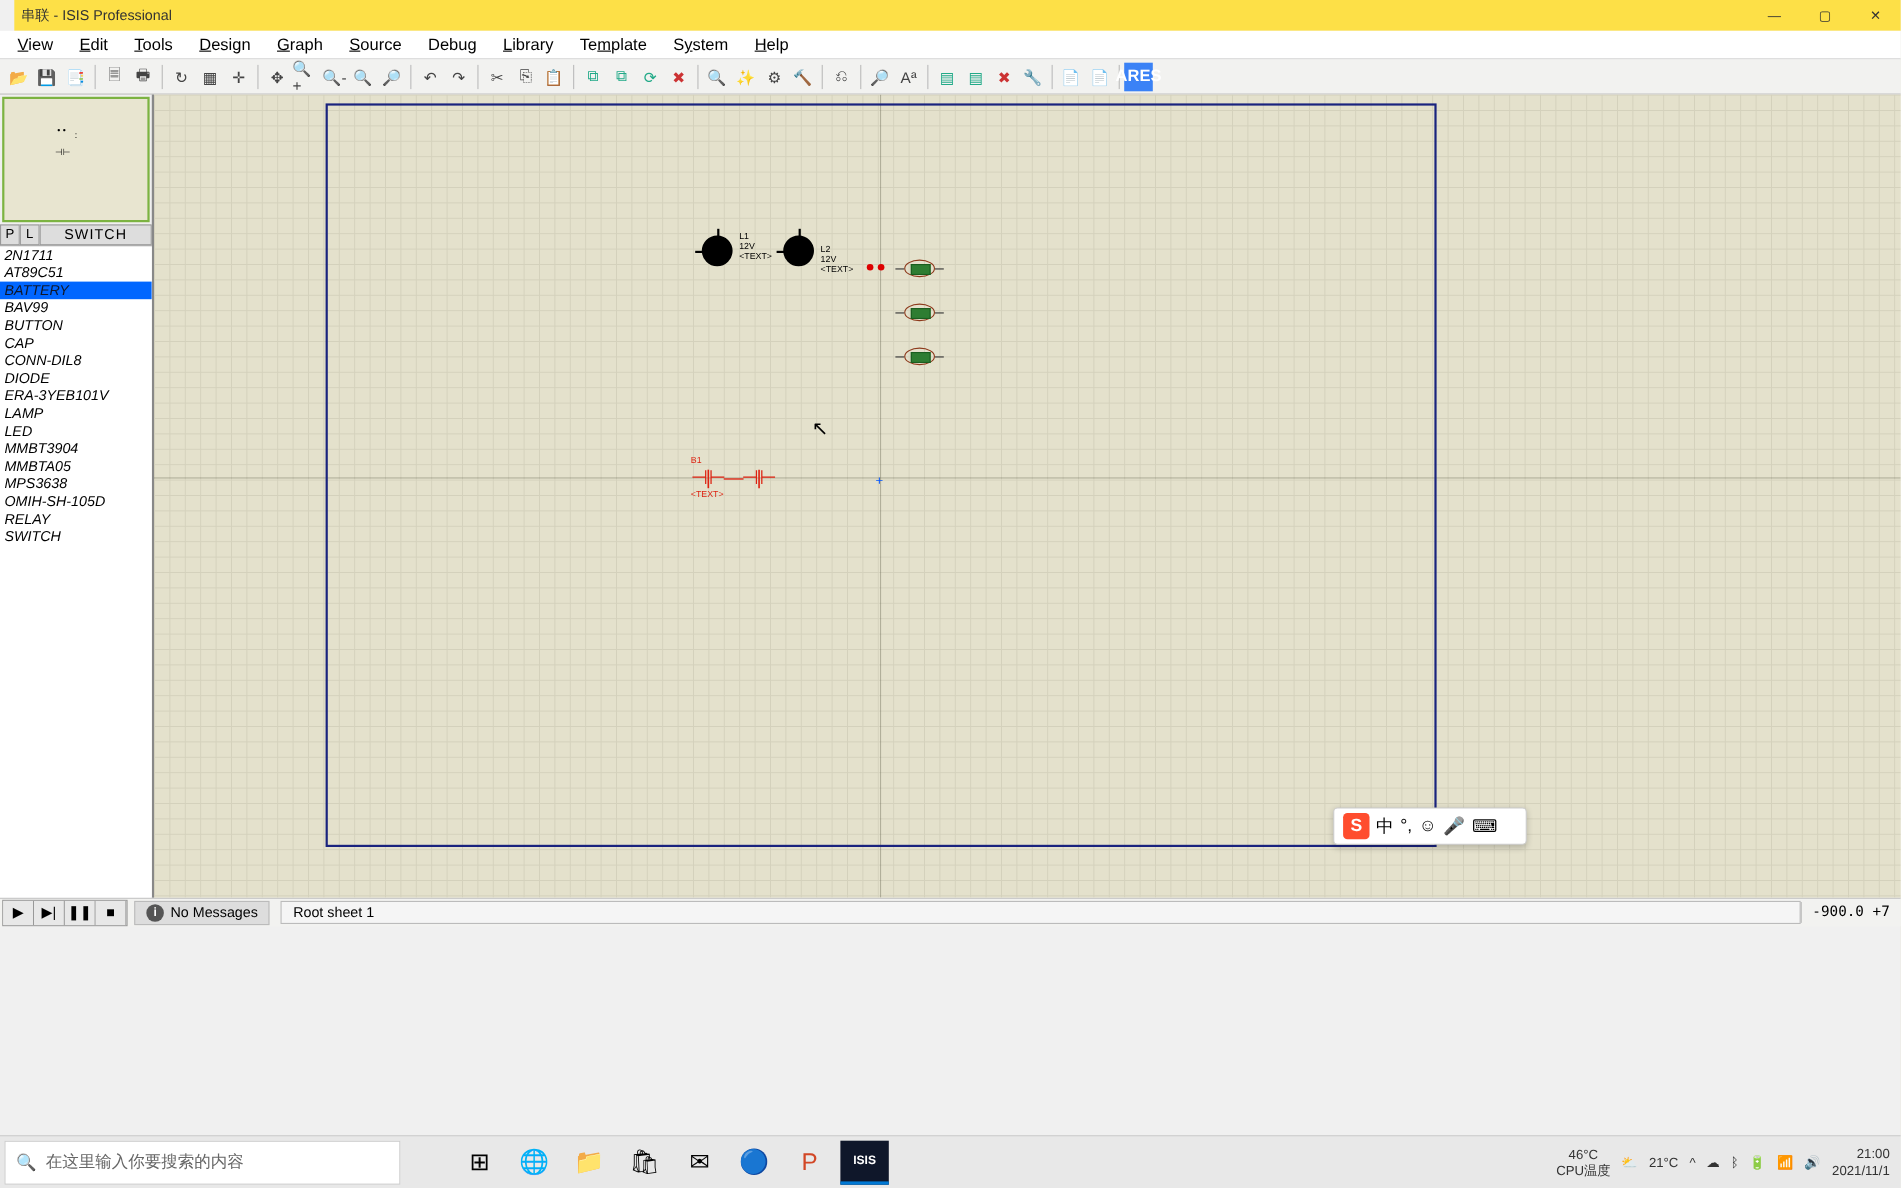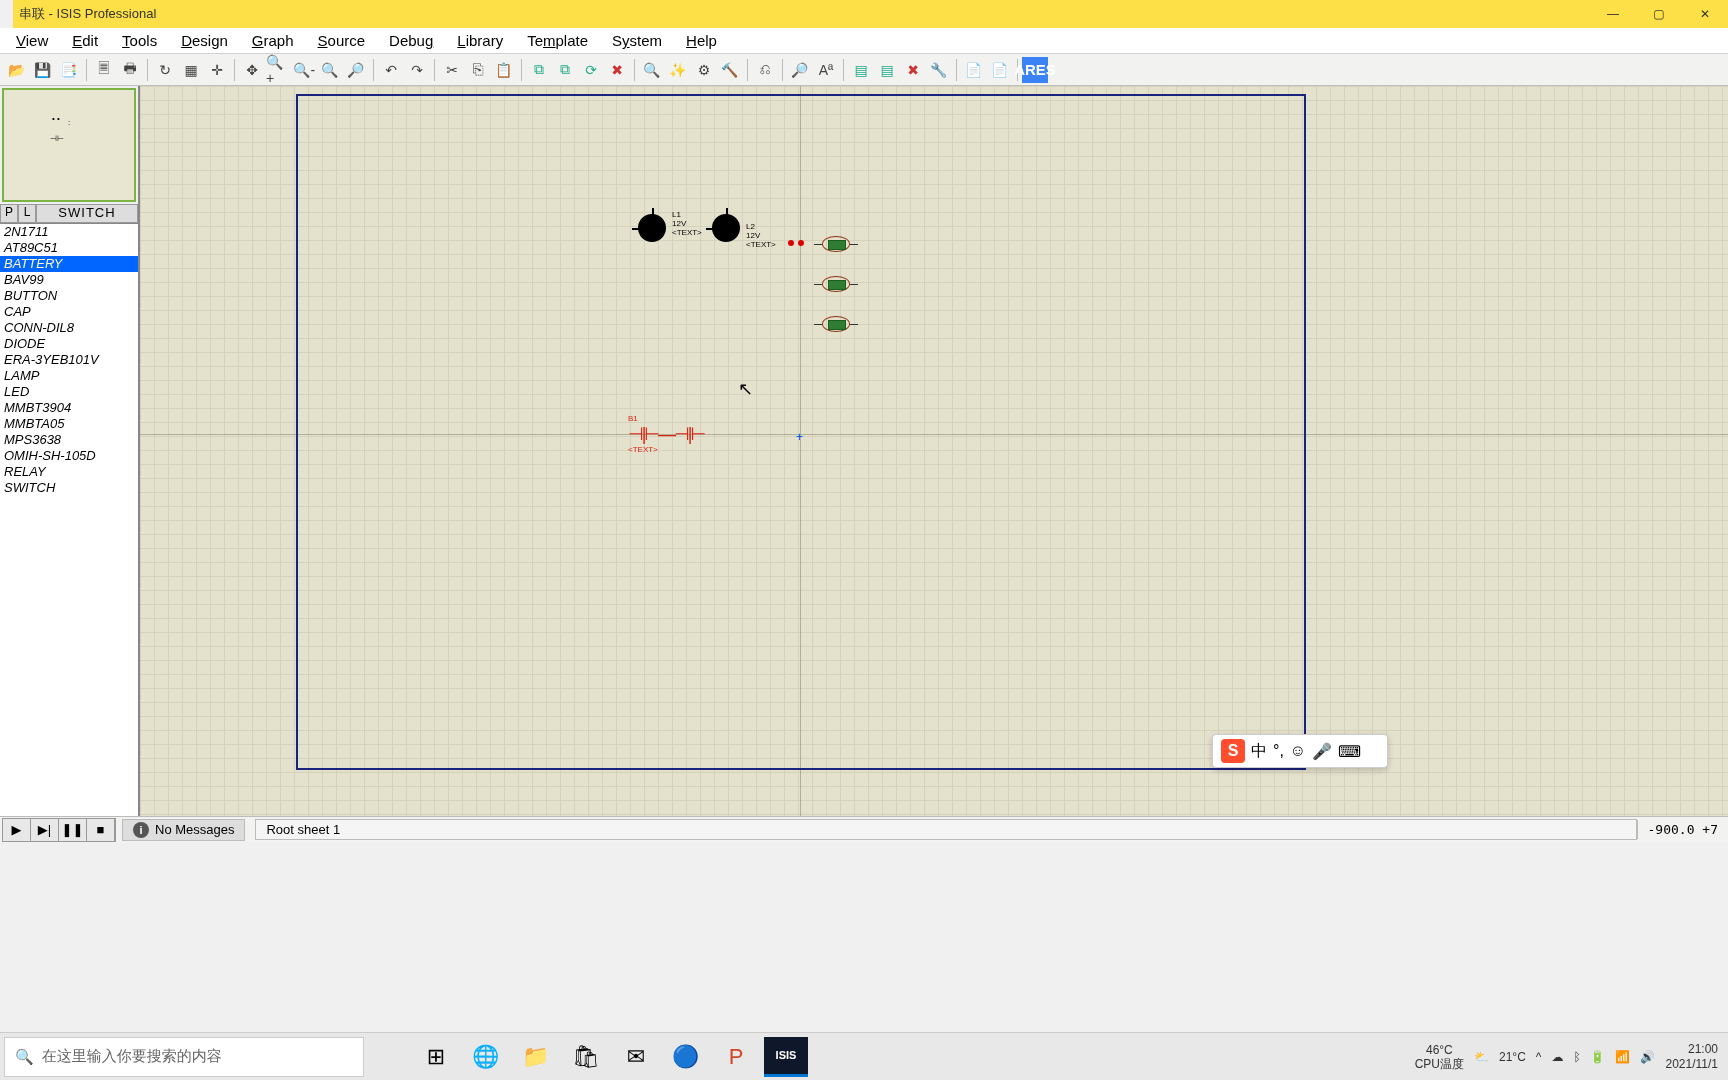--- a/index.html
+++ b/index.html
@@ -21,21 +21,21 @@
 .leftcol { width: 140px; display: flex; flex-direction: column; border-right: 2px solid #888; }
 .overview { height: 114px; background: #e8e5d0; border: 2px solid #7cb342; margin: 2px; position: relative; }
 .overview .mini { position: absolute; font-size: 8px; color: #000; }
 
 .filterrow { display: flex; height: 20px; background: #e8e8e8; border-bottom: 1px solid #888; }
 .filterrow .fbtn { width: 18px; text-align: center; font-size: 12px; border: 1px solid #999; background: #ddd; }
 .devices-hdr { flex: 1; text-align: center; font-size: 13px; background: #ddd; border: 1px solid #999; letter-spacing: 1px; }
 
 .devlist { flex: 1; background: #fff; overflow: hidden; font-size: 13px; line-height: 16px; font-style: italic; }
 .devlist div { padding: 0 4px; white-space: nowrap; }
-.devlist div.sel { background: #0066ff; color: #fef9c3; }
+.devlist div.sel { background: #0066ff; color: #0f172a; }
 
 .canvas { flex: 1; background: #e4e1cc; position: relative; overflow: hidden; }
 .canvas .grid { position: absolute; inset: 0;
   background-image: linear-gradient(#d4d1bc 1px, transparent 1px), linear-gradient(90deg, #d4d1bc 1px, transparent 1px);
   background-size: 14px 14px;
 }
 .canvas .border { position: absolute; left: 156px; top: 8px; width: 1010px; height: 676px; border: 2px solid #1a237e; }
 .canvas .axis-h { position: absolute; left: 0; right: 0; top: 348px; height: 1px; background: rgba(100,100,80,0.4); }
 .canvas .axis-v { position: absolute; top: 0; bottom: 0; left: 660px; width: 1px; background: rgba(100,100,80,0.4); }
 .canvas .origin { position: absolute; left: 656px; top: 344px; color: #0055ff; font-size: 12px; }

